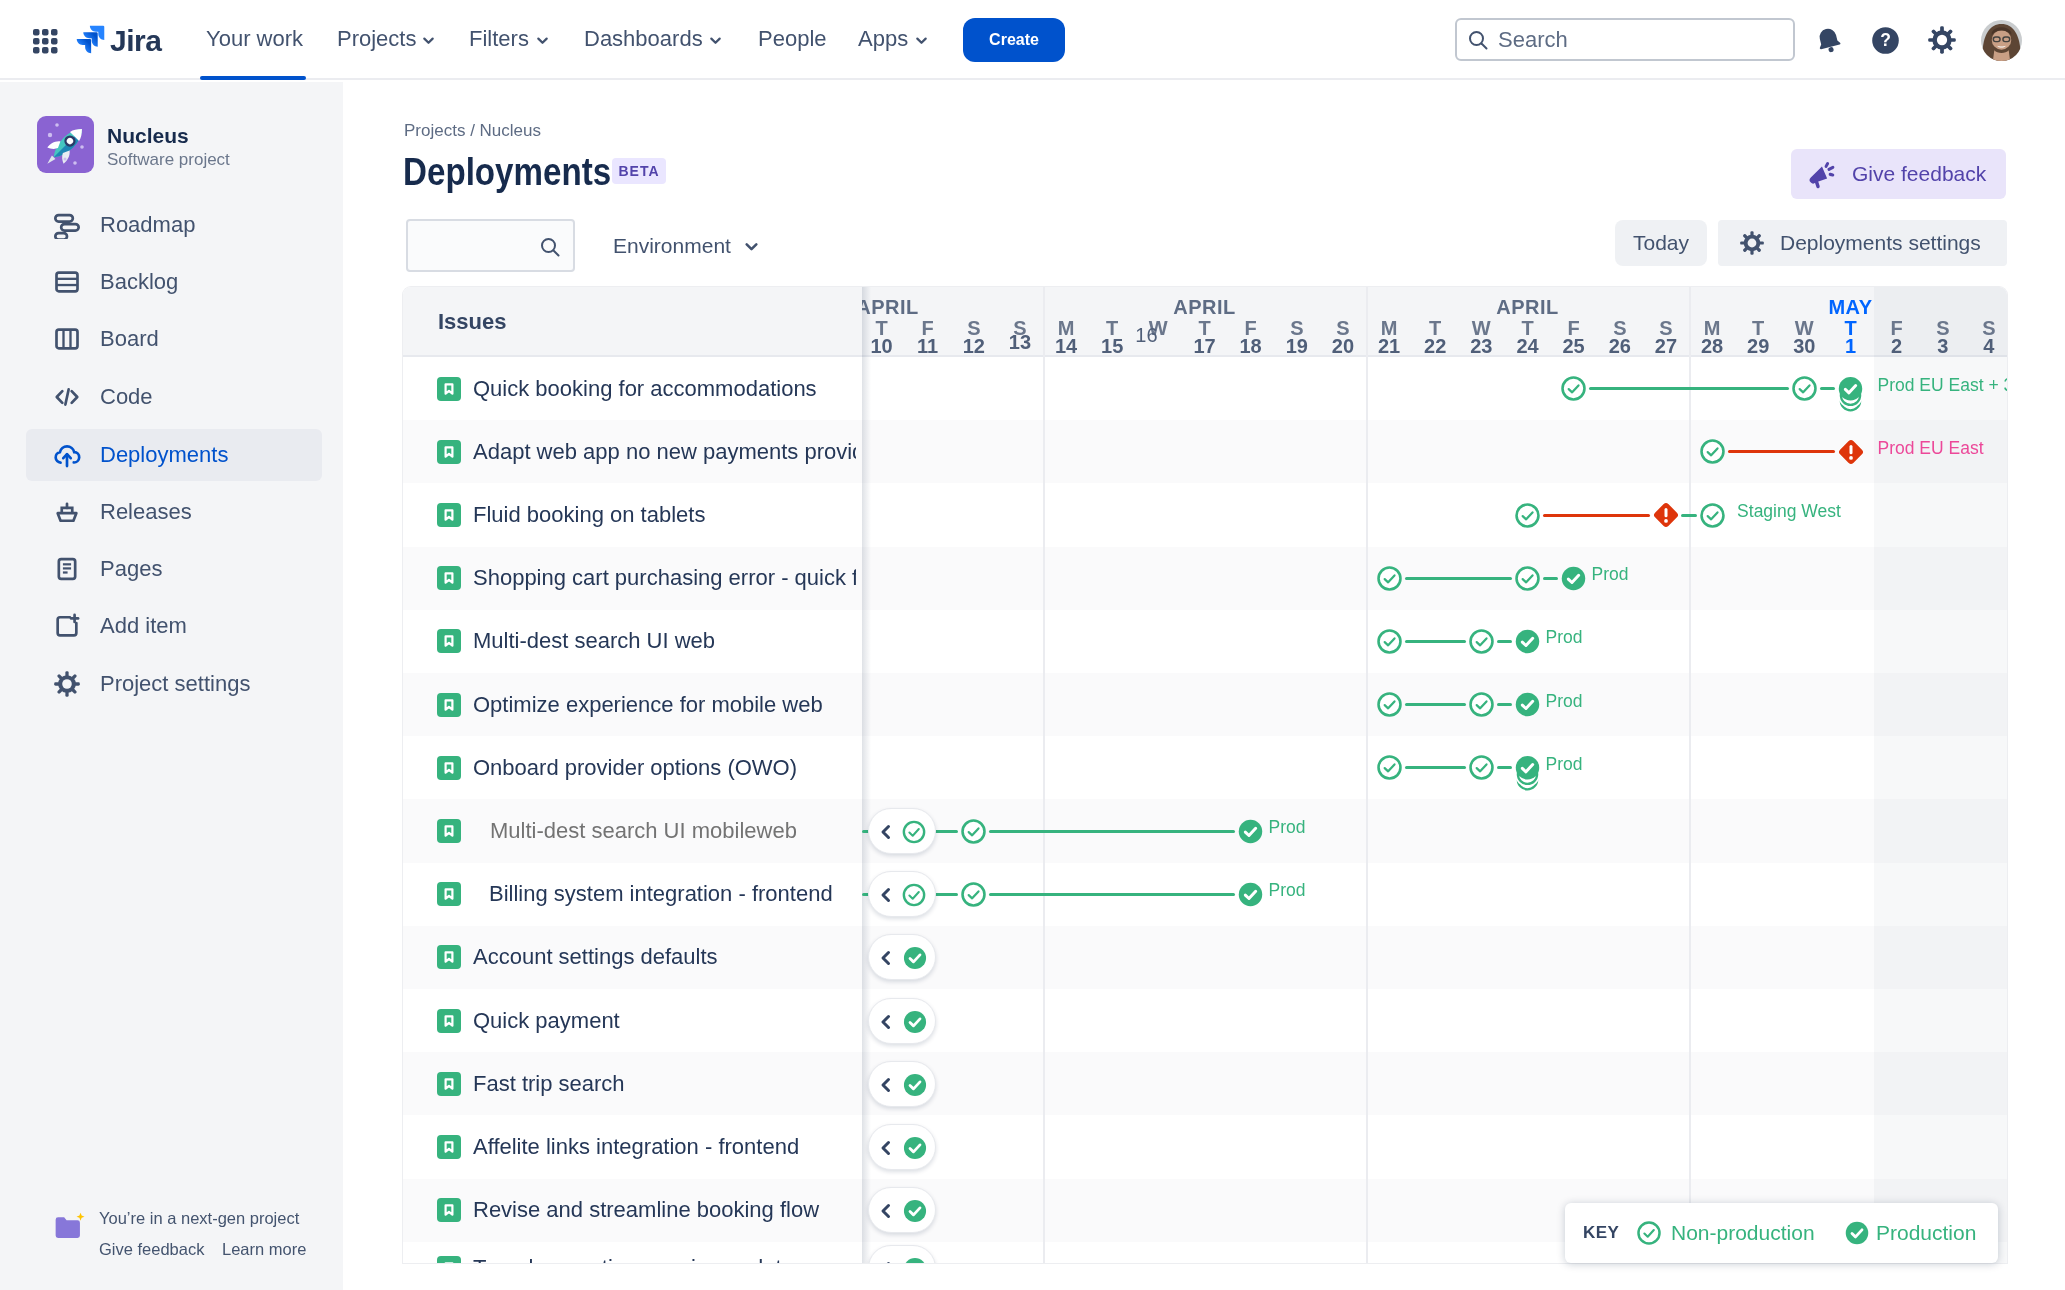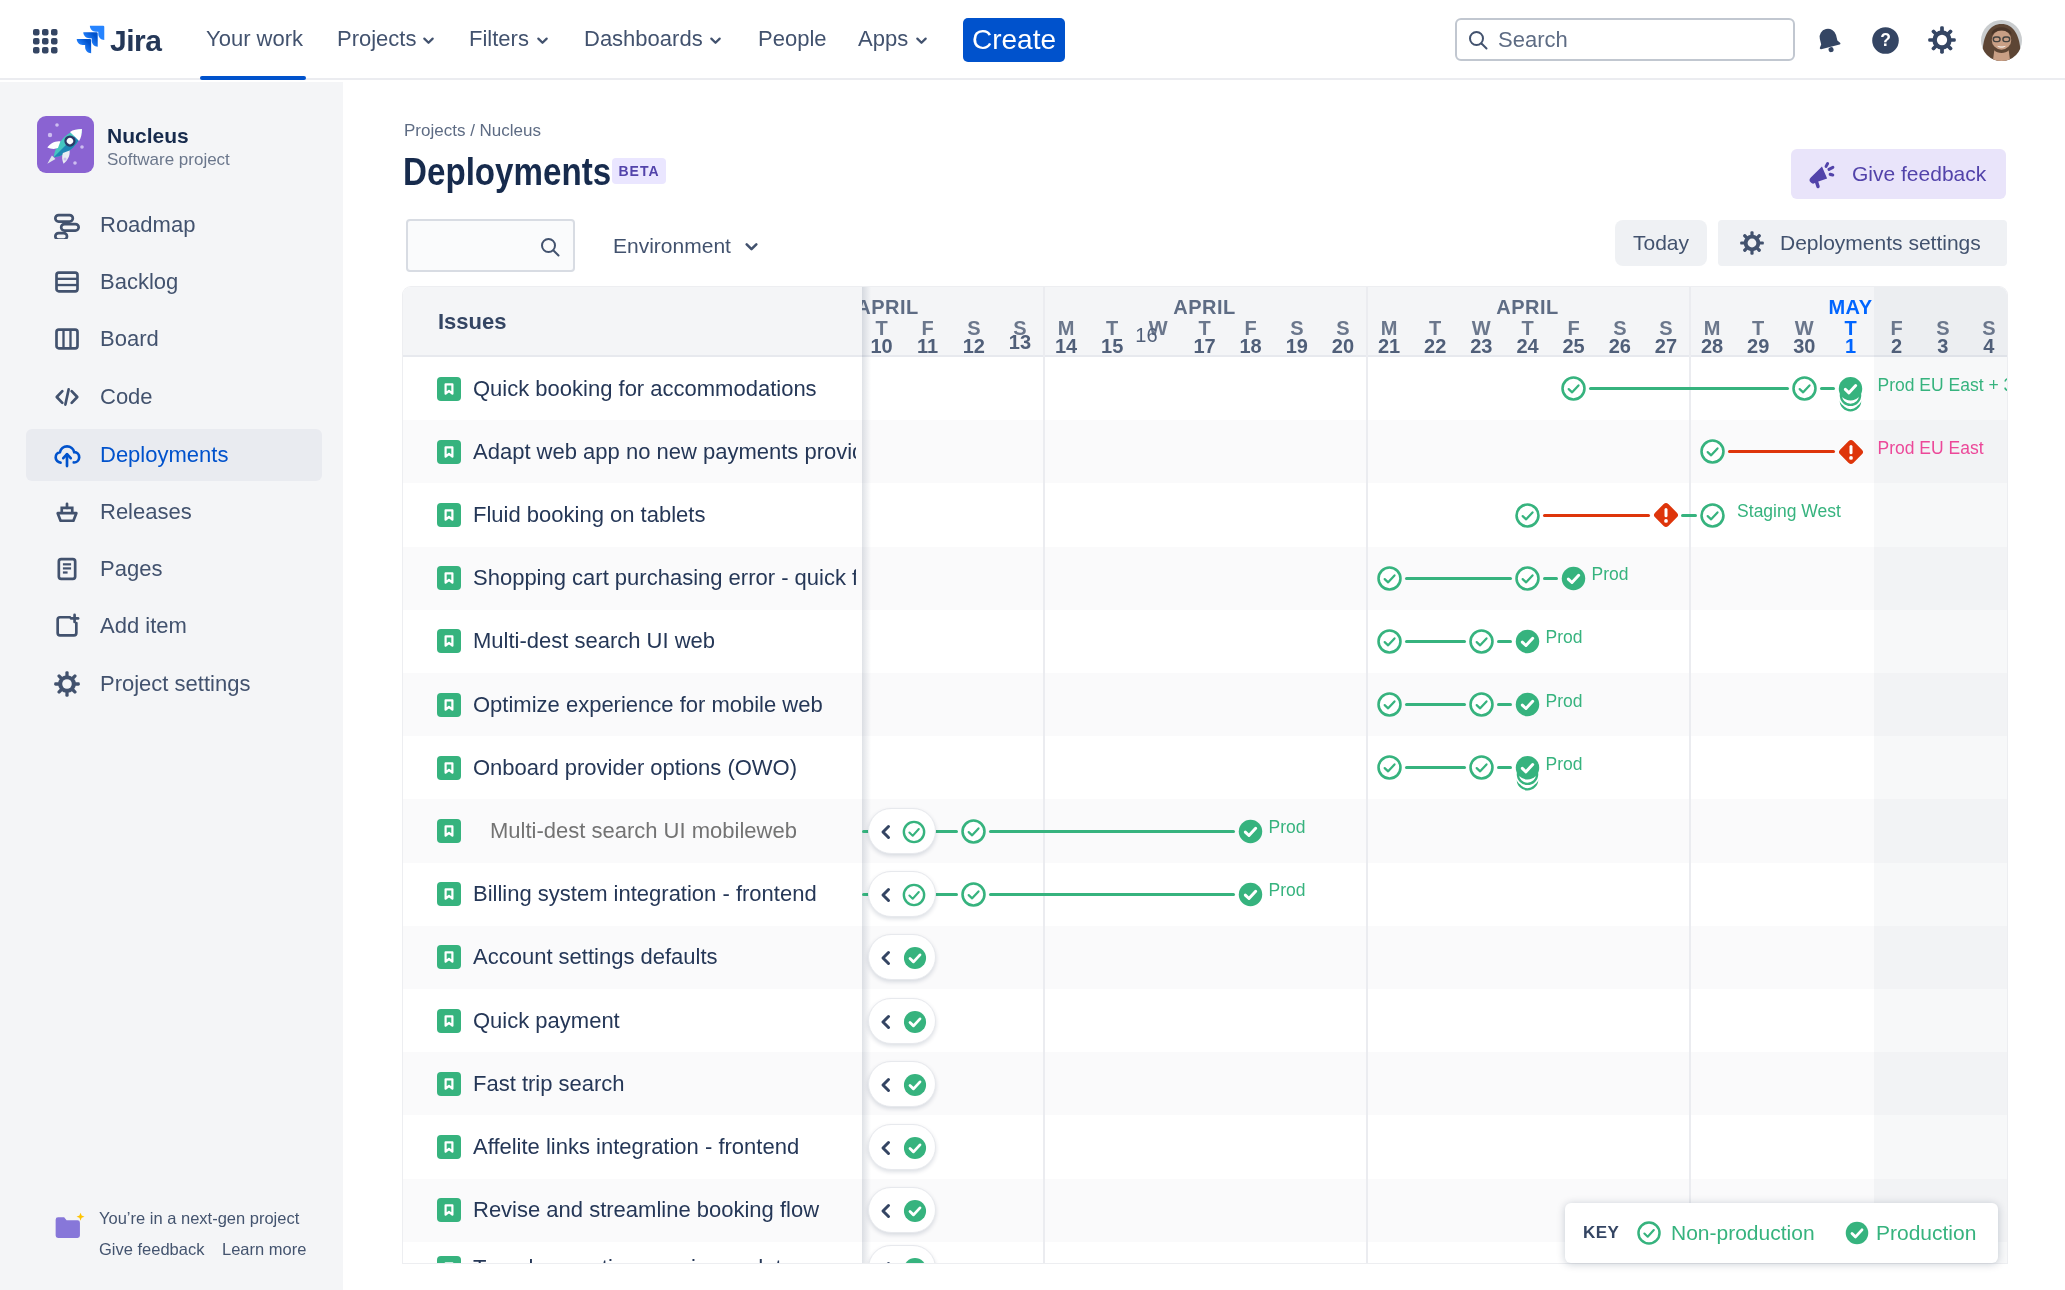--- a/index.html
+++ b/index.html
@@ -46,21 +46,21 @@
     </svg>
 <div class="abs ctr" style="left:584px;top:0;height:78px;font-size:22px;font-weight:500;color:#42526E">Dashboards</div>
 <svg class="abs" style="left:709px;top:34px" width="13" height="13" viewBox="0 0 14 14">
       <path d="M2.5 5 L7 9.5 L11.5 5" fill="none" stroke="#42526E" stroke-width="2.4" stroke-linecap="round" stroke-linejoin="round"></path>
     </svg>
 <div class="abs ctr" style="left:758px;top:0;height:78px;font-size:22px;font-weight:500;color:#42526E">People</div>
 <div class="abs ctr" style="left:858px;top:0;height:78px;font-size:22px;font-weight:500;color:#42526E">Apps</div>
 <svg class="abs" style="left:915px;top:34px" width="13" height="13" viewBox="0 0 14 14">
       <path d="M2.5 5 L7 9.5 L11.5 5" fill="none" stroke="#42526E" stroke-width="2.4" stroke-linecap="round" stroke-linejoin="round"></path>
     </svg>
-<div class="abs ctr" style="left:963px;top:18px;width:102px;height:44px;background:#0052CC;border-radius:5px;justify-content:center;color:#fff;font-size:28px;font-weight:400">Create</div>
+<div class="abs ctr" style="left:963px;top:18px;width:102px;height:44px;background:#0052CC;border-radius:12px;justify-content:center;color:#fff;font-size:16px;font-weight:700">Create</div>
 <div class="abs" style="left:1455px;top:18px;width:340px;height:43px;border:2px solid #C1C7D0;border-radius:6px;background:#fff"></div>
 <svg class="abs" style="left:1466px;top:28px" width="24" height="24" viewBox="0 0 24 24">
       <circle cx="10.5" cy="10.5" r="6.5" fill="none" stroke="#42526E" stroke-width="2.0"></circle>
       <path d="M15.5 15.5 L20.5 20.5" stroke="#42526E" stroke-width="2.0" stroke-linecap="round"></path>
     </svg>
 <div class="abs ctr" style="left:1498px;top:18px;height:43px;font-size:22px;color:#5E6C84">Search</div>
 <svg class="abs" style="left:1814px;top:26px" width="29" height="29" viewBox="0 0 24 24">
 <g transform="rotate(-14 12 11)">
 <path d="M12 2.2 a6.9 6.9 0 0 1 6.9 6.9 l0 4.6 1.7 2.3 a0.9 0.9 0 0 1 -0.72 1.44 l-15.76 0 a0.9 0.9 0 0 1 -0.72 -1.44 l1.7 -2.3 0 -4.6 a6.9 6.9 0 0 1 6.9 -6.9 Z" fill="#344563"></path>
 <circle cx="12" cy="19.8" r="2.1" fill="#344563"></circle>
@@ -290,21 +290,21 @@
           <rect width="24" height="24" rx="4" fill="#36B37E"></rect>
           <path d="M8.6 7.3 L15.4 7.3 L15.4 16.7 L12 13.9 L8.6 16.7 Z" fill="none" stroke="#fff" stroke-width="2.2" stroke-linejoin="round"></path>
         </svg>
         <span style="margin-left:29px;font-size:22px;color:#737373;white-space:nowrap">Multi-dest search UI mobileweb</span>
       </div>
 <div class="abs ctr" style="left:34px;top:575.6px;width:419px;height:63.2px;overflow:hidden">
         <svg width="24" height="24" viewBox="0 0 24 24" style="flex:none">
           <rect width="24" height="24" rx="4" fill="#36B37E"></rect>
           <path d="M8.6 7.3 L15.4 7.3 L15.4 16.7 L12 13.9 L8.6 16.7 Z" fill="none" stroke="#fff" stroke-width="2.2" stroke-linejoin="round"></path>
         </svg>
-        <span style="margin-left:12px;font-size:22px;color:#253757;white-space:nowrap">Billing system integration - frontend</span>
+        <span style="margin-left:28px;font-size:22px;color:#253757;white-space:nowrap">Billing system integration - frontend</span>
       </div>
 <div class="abs ctr" style="left:34px;top:638.8px;width:419px;height:63.2px;overflow:hidden">
         <svg width="24" height="24" viewBox="0 0 24 24" style="flex:none">
           <rect width="24" height="24" rx="4" fill="#36B37E"></rect>
           <path d="M8.6 7.3 L15.4 7.3 L15.4 16.7 L12 13.9 L8.6 16.7 Z" fill="none" stroke="#fff" stroke-width="2.2" stroke-linejoin="round"></path>
         </svg>
         <span style="margin-left:12px;font-size:22px;color:#253757;white-space:nowrap">Account settings defaults</span>
       </div>
 <div class="abs ctr" style="left:34px;top:702.0px;width:419px;height:63.2px;overflow:hidden">
         <svg width="24" height="24" viewBox="0 0 24 24" style="flex:none">

